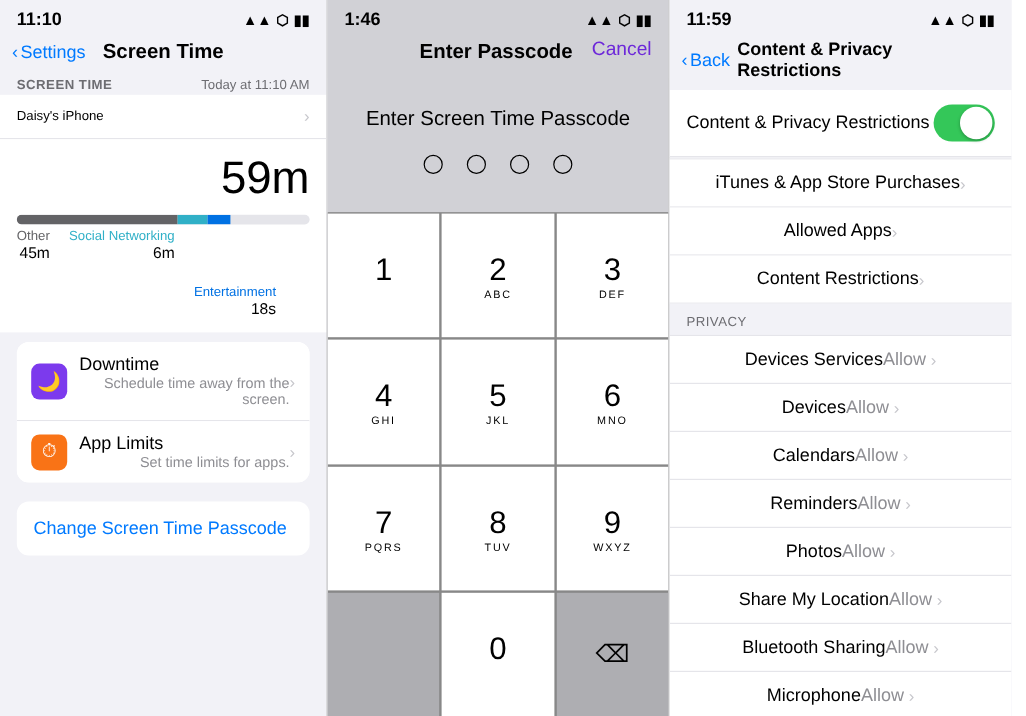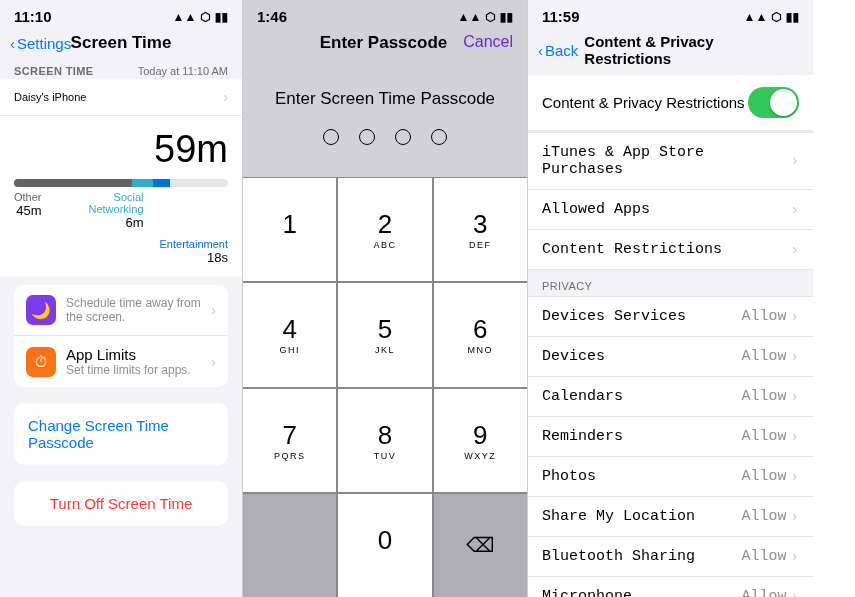--- a/index.html
+++ b/index.html
@@ -7,21 +7,21 @@
       width: 855px;
       height: 597px;
       display: flex;
       font-family: -apple-system, 'Helvetica Neue', Arial, sans-serif;
       overflow: hidden;
       background: #fff;
     }
 
     
     .panel1 {
-      width: 243px;
+      width: 273px;
       height: 597px;
       background: #f2f2f7;
       overflow: hidden;
       border-right: 1px solid #ccc;
       display: flex;
       flex-direction: column;
     }
     .status-bar {
       display: flex;
       justify-content: space-between;
@@ -112,21 +112,21 @@
       justify-content: center;
       margin-right: 10px;
       flex-shrink: 0;
       font-size: 16px;
       color: #fff;
     }
     .icon-purple { background: #7c3aed; }
     .icon-orange { background: #f97316; }
     .menu-text { flex: 1; }
     .menu-text .label { font-size: 15px; }
-    .menu-text .sublabel { font-size: 12px; color: #8e8e93; }
+    .menu-text .sublabel { font-size: 12px; color: #8e8e93; text-align: right; }
     .chevron { color: #c7c7cc; font-size: 14px; }
 
     .action-link {
       color: #007aff;
       font-size: 15px;
       padding: 14px 14px;
       background: #fff;
       margin: 8px 14px;
       border-radius: 10px;
     }
@@ -288,26 +288,25 @@
       box-shadow: 0 1px 3px rgba(0,0,0,0.3);
     }
     .p3-menu-group {
       background: #fff;
       margin-bottom: 0;
       border-top: 1px solid #e5e5ea;
       border-bottom: 1px solid #e5e5ea;
     }
     .p3-menu-item {
       display: flex;
-      justify-content: space-between;
+      justify-content: center;
       align-items: center;
       padding: 11px 14px;
       border-bottom: 1px solid #e5e5ea;
       background: #fff;
-      font-family: Liberation Mono, monospace;
     }
     .p3-menu-item:last-child { border-bottom: none; }
     .p3-menu-label { font-size: 15px; }
     .p3-menu-right { display: flex; align-items: center; gap: 4px; }
     .p3-allow { font-size: 15px; color: #8e8e93; }
     .p3-chevron { color: #c7c7cc; font-size: 14px; }
     .privacy-header {
       font-size: 11px;
       color: #6d6d72;
       font-weight: 500;
@@ -371,43 +370,41 @@
         <span class="legend-label" style="color:#0071e3;margin-top:47px;">Entertainment</span>
         <span class="legend-value">18s</span>
       </div>
     </div>
   </div>
 
   <div class="menu-group">
     <div class="menu-item">
       <div class="menu-icon icon-purple">🌙</div>
       <div class="menu-text">
+        <div class="label">Downtime</div>
         <div class="sublabel">Schedule time away from the screen.</div>
       </div>
       <span class="chevron">›</span>
     </div>
     <div class="menu-item">
       <div class="menu-icon icon-orange">⏱</div>
       <div class="menu-text">
         <div class="label">App Limits</div>
         <div class="sublabel">Set time limits for apps.</div>
       </div>
       <span class="chevron">›</span>
     </div>
 
   </div>
 
   <div class="action-link">
     <span>Change Screen Time Passcode</span>
   </div>
 
 
-  <div class="turn-off-link">
-    <span>Turn Off Screen Time</span>
-  </div>
 </div>
 
 <div class="panel2">
   <div class="status-bar">
     <span class="time">1:46</span>
     <div class="status-icons">
       <span>▲▲</span>
       <span>⬡</span>
       <span>▮▮</span>
     </div>

